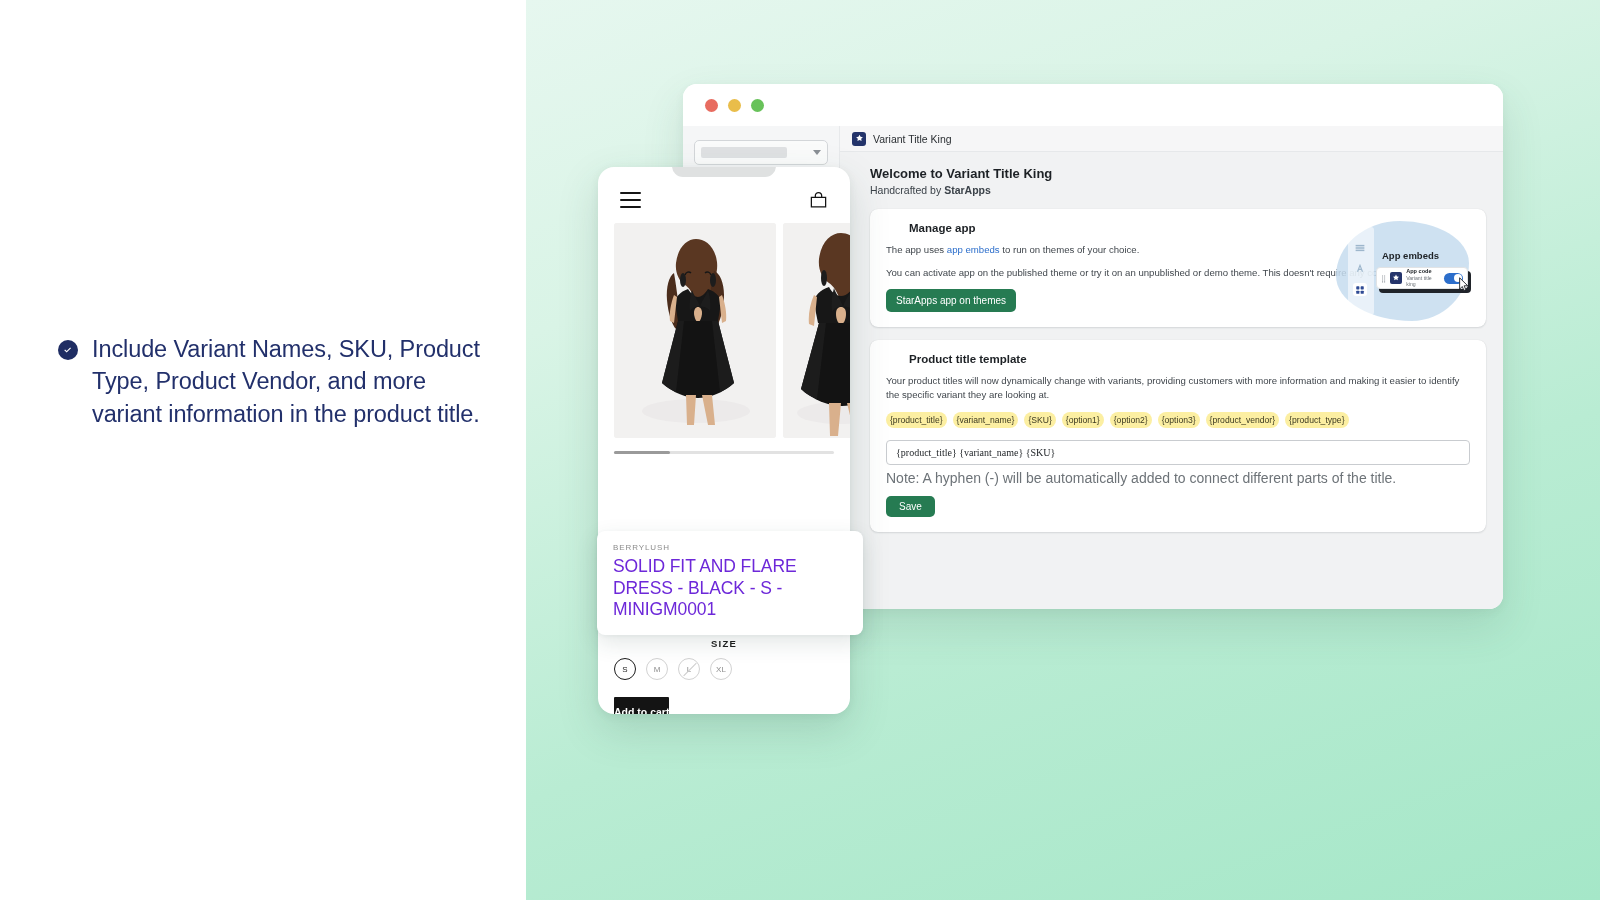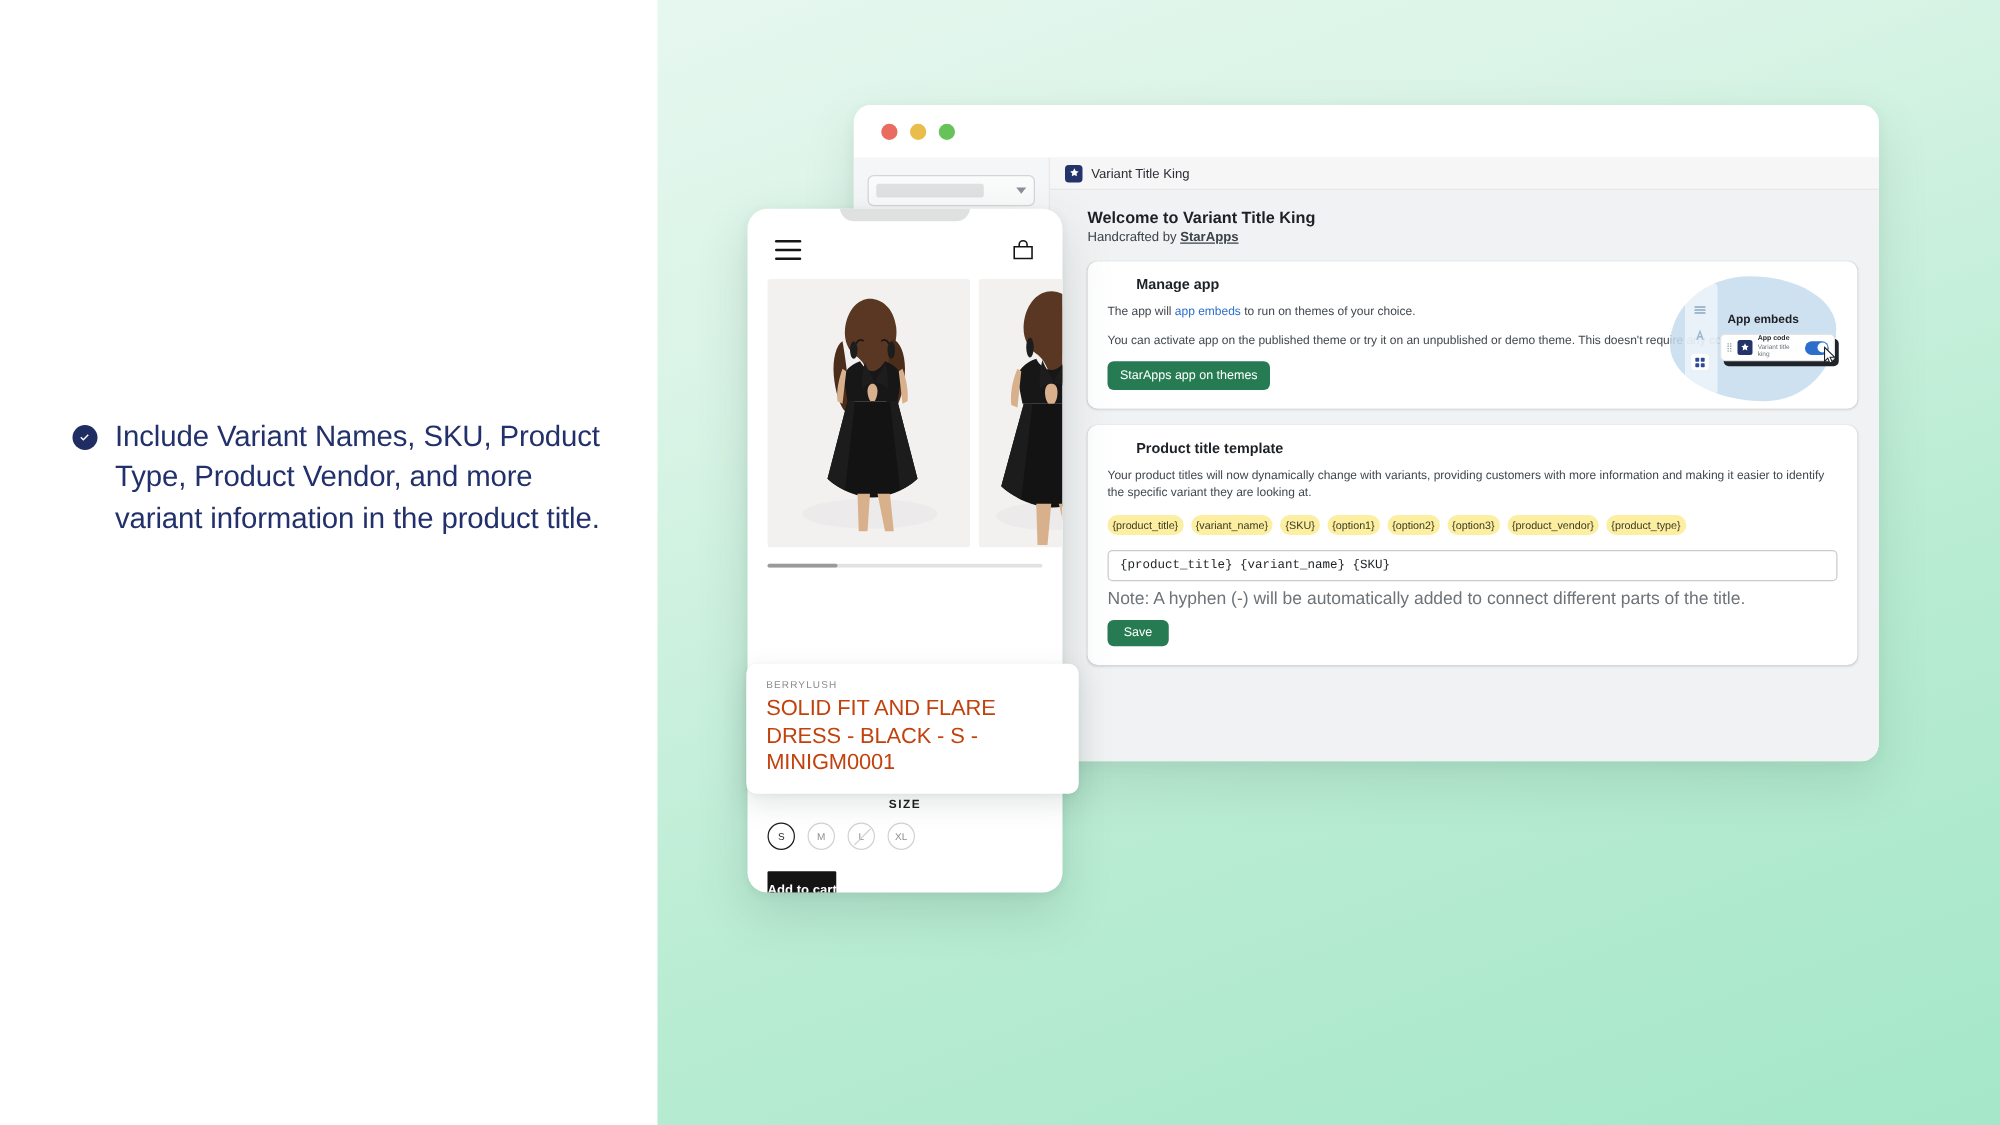--- a/index.html
+++ b/index.html
@@ -80,21 +80,21 @@
   .app-mark {
     width: 14px; height: 14px; border-radius: 3px; background: #24346b;
     display: flex; align-items: center; justify-content: center;
   }
   .app-mark svg { width: 9px; height: 9px; display: block; fill: #fff; }
   .app-mark-label { font-size: 10.5px; color: #2b2f33; }
 
   .app-content { padding: 14px 17px 0 30px; }
   .welcome-title { font-size: 13px; font-weight: bold; color: #1d2125; }
   .welcome-sub { font-size: 10.5px; color: #3b4249; margin-top: 3px; }
-  .welcome-sub b { font-weight: bold; text-decoration: underline; }
+  .welcome-sub b { font-weight: bold; }
 
   .card {
     background: #ffffff; border-radius: 8px; margin-top: 13px;
     box-shadow: 0 1px 2px rgba(20,30,40,0.12), 0 0 1px rgba(20,30,40,0.12);
     position: relative; overflow: hidden;
   }
   .card-inner { padding: 13px 16px 15px 16px; }
   .card-h { font-size: 11.5px; font-weight: bold; color: #1d2125; margin-bottom: 9px; margin-left: 23px; }
   .card-p { font-size: 9.6px; line-height: 1.45; color: #41474d; margin-bottom: 9px; max-width: 595px; }
   .card-p a { color: #2c6ecb; text-decoration: none; }
@@ -156,21 +156,21 @@
 
   
   .chips { display: flex; flex-wrap: wrap; gap: 6px; margin: 10px 0 12px 0; }
   .chip {
     background: #fcefa2; color: #3c3a21; font-size: 8.6px;
     padding: 3px 4px; border-radius: 9px; white-space: nowrap;
   }
   .tpl-input {
     width: 100%; height: 25px; border: 1px solid #c9ccd0; border-radius: 4px;
     background: #fff; font-size: 10px; color: #1d2125; padding: 0 9px;
-    font-family: Liberation Mono, monospace;
+    font-family: Liberation Serif, serif;
   }
   .note { font-size: 14px; color: #6d7378; margin-top: 5px; margin-bottom: 10px; }
 
   
   .phone-shadow {
     position: absolute; left: 72px; top: 167px; width: 252px; height: 547px;
     background: #ffffff; border-radius: 16px;
     box-shadow: 0 16px 40px rgba(50,85,70,0.17), 0 2px 8px rgba(50,85,70,0.08);
     overflow: hidden;
   }
@@ -219,21 +219,21 @@
     display: flex; align-items: center; justify-content: center; font-size: 10.5px;
     font-weight: bold; border: none; cursor: pointer; font-family: inherit; border-radius: 1px;
   }
 
   .title-overlay {
     position: absolute; left: 71px; top: 531px; width: 266px;
     background: #ffffff; border-radius: 8px; padding: 12px 16px 14px 16px;
     box-shadow: 0 8px 22px rgba(40,70,60,0.13), 0 1px 4px rgba(40,70,60,0.06);
   }
   .ov-vendor { font-size: 8px; letter-spacing: 0.9px; color: #8c8c8c; margin-bottom: 4px; }
-  .ov-title { font-size: 17.5px; line-height: 1.24; color: #c2410c; letter-spacing: -0.1px; }
+  .ov-title { font-size: 17.5px; line-height: 1.24; color: #6d28d9; letter-spacing: -0.1px; }
 </style>
 </head>
 <body>
 
 <div class="left-panel">
   <div class="bullets">
     <div class="bullet-row">
       <span class="check-icon">
         <svg viewBox="0 0 16 16">
             <path d="M6.2 11.4 3 8.3l1.1-1.1 2.1 2 4.7-4.7 1.1 1.1z" fill="#ffffff"></path>
@@ -310,21 +310,21 @@
         <div class="app-content">
           <div class="welcome-title">Welcome to Variant Title King</div>
           <div class="welcome-sub">
             <span>Handcrafted by </span><b>StarApps</b>
           </div>
 
           <div class="card">
             <div class="card-inner">
               <div class="card-h">Manage app</div>
               <div class="card-p">
-                <span>The app will </span><a href="#">app embeds</a><span> to run on themes of your choice.</span>
+                <span>The app uses </span><a href="#">app embeds</a><span> to run on themes of your choice.</span>
               </div>
               <div class="card-p" style="max-width:590px">You can activate app on the published theme or try it on an unpublished or demo theme. This doesn't require any coding or theme editing.</div>
               <button class="btn-green">StarApps app on themes</button>
             </div>
 
             <div class="embed-illus">
               <div class="blob"></div>
               <div class="blob-rail"></div>
               <span class="rail-ico" style="top:22px">
                 <svg viewBox="0 0 16 16">

